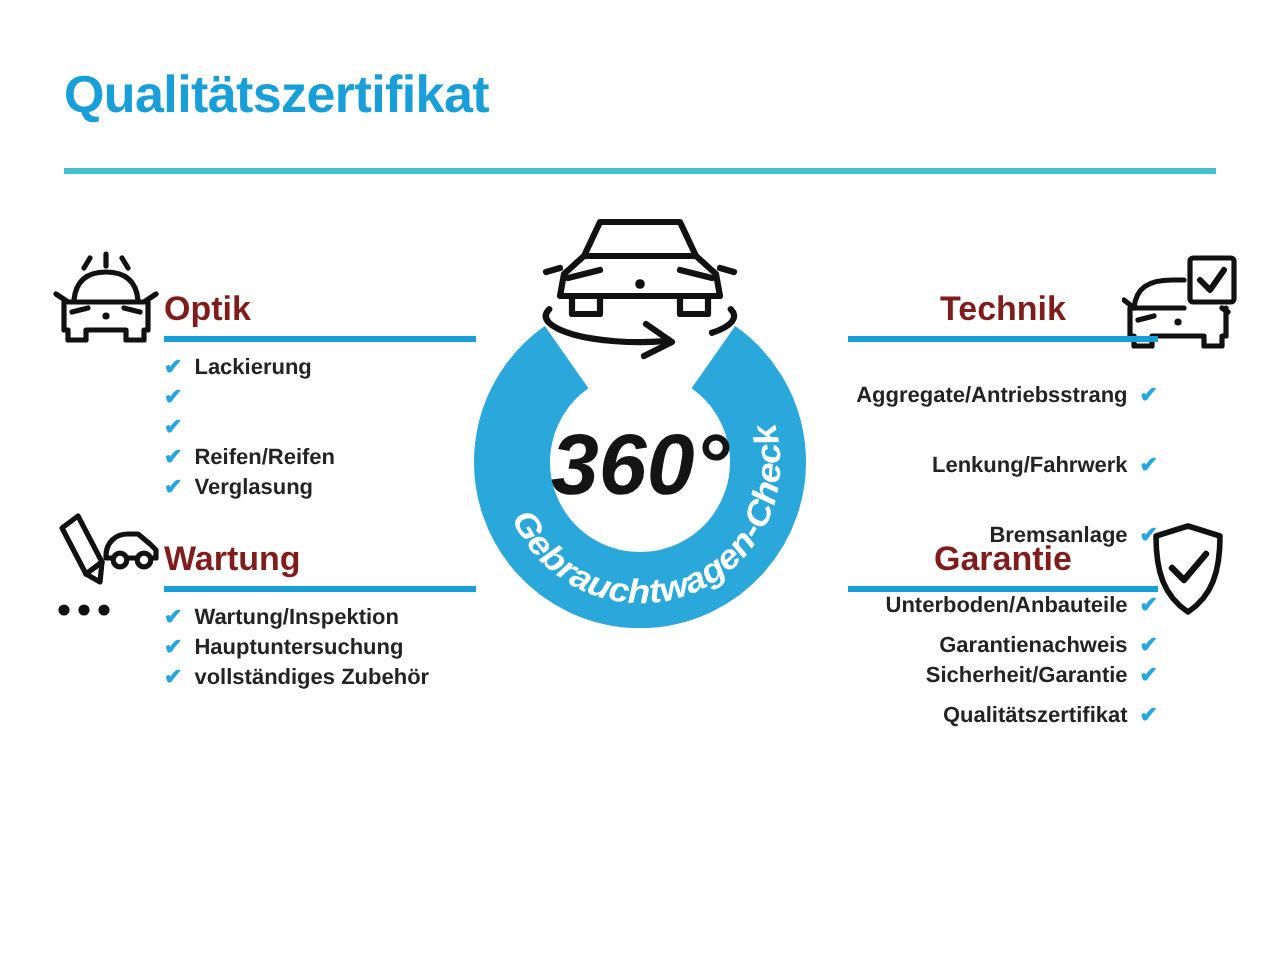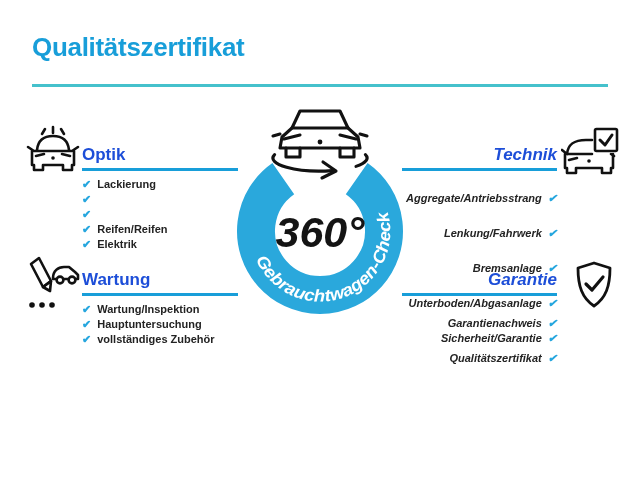--- a/index.html
+++ b/index.html
@@ -8,22 +8,22 @@
     font-family:"Liberation Sans",sans-serif;color:#1a1a1a;
   }
   .page-title{
     position:absolute;left:32px;top:32px;font-size:26px;font-weight:700;
     color:#189ed9;letter-spacing:-0.3px;
   }
   .top-rule{position:absolute;left:32px;top:84px;width:576px;height:3px;background:#45c1cc;}
 
   .section{position:absolute;width:156px;}
   .section.left{left:82px;text-align:left;}
-  .section.right{width:155px;left:402px;text-align:right;font-style:italic;}
-  .sec-title{font-size:17px;font-weight:700;color:#1d4ed8;line-height:20px;}
+  .section.right{width:155px;left:424px;text-align:center;}
+  .sec-title{font-size:17px;font-weight:700;color:#7f1d1d;line-height:20px;}
   .sec-rule{height:3px;background:#189ed9;margin-top:3px;}
   .items{margin-top:6px;}
   .item{display:flex;align-items:baseline;gap:6px;height:15px;font-size:11px;font-weight:700;color:#232323;white-space:nowrap;}
   .section.right .item{justify-content:flex-end;margin-top:20px;}
   .check{color:#25a6de;font-size:11px;line-height:15px;}
 
   .icon{position:absolute;}
   .icon svg{display:block;}
 
   .ring-wrap{position:absolute;left:220px;top:101px;width:200px;height:230px;font-style:italic;}
@@ -98,21 +98,21 @@
         </div>
       <div class="item">
           <span class="check">✔</span>
         </div>
       <div class="item">
           <span class="check">✔</span>
           <span>Reifen/Reifen</span>
         </div>
       <div class="item">
           <span class="check">✔</span>
-          <span>Elektrik</span>
+          <span>Verglasung</span>
         </div>
     </div>
   </div>
 
   <div class="section right" style="top:145px;">
     <div class="sec-title">Technik</div>
     <div class="sec-rule"></div>
     <div class="items">
       <div class="item">
           <span>Aggregate/Antriebsstrang</span>
@@ -120,21 +120,21 @@
         </div>
       <div class="item">
           <span>Lenkung/Fahrwerk</span>
           <span class="check">✔</span>
         </div>
       <div class="item">
           <span>Bremsanlage</span>
           <span class="check">✔</span>
         </div>
       <div class="item">
-          <span>Unterboden/Abgasanlage</span>
+          <span>Unterboden/Anbauteile</span>
           <span class="check">✔</span>
         </div>
       <div class="item">
           <span>Sicherheit/Garantie</span>
           <span class="check">✔</span>
         </div>
     </div>
   </div>
 
   <div class="section left" style="top:270px;">

